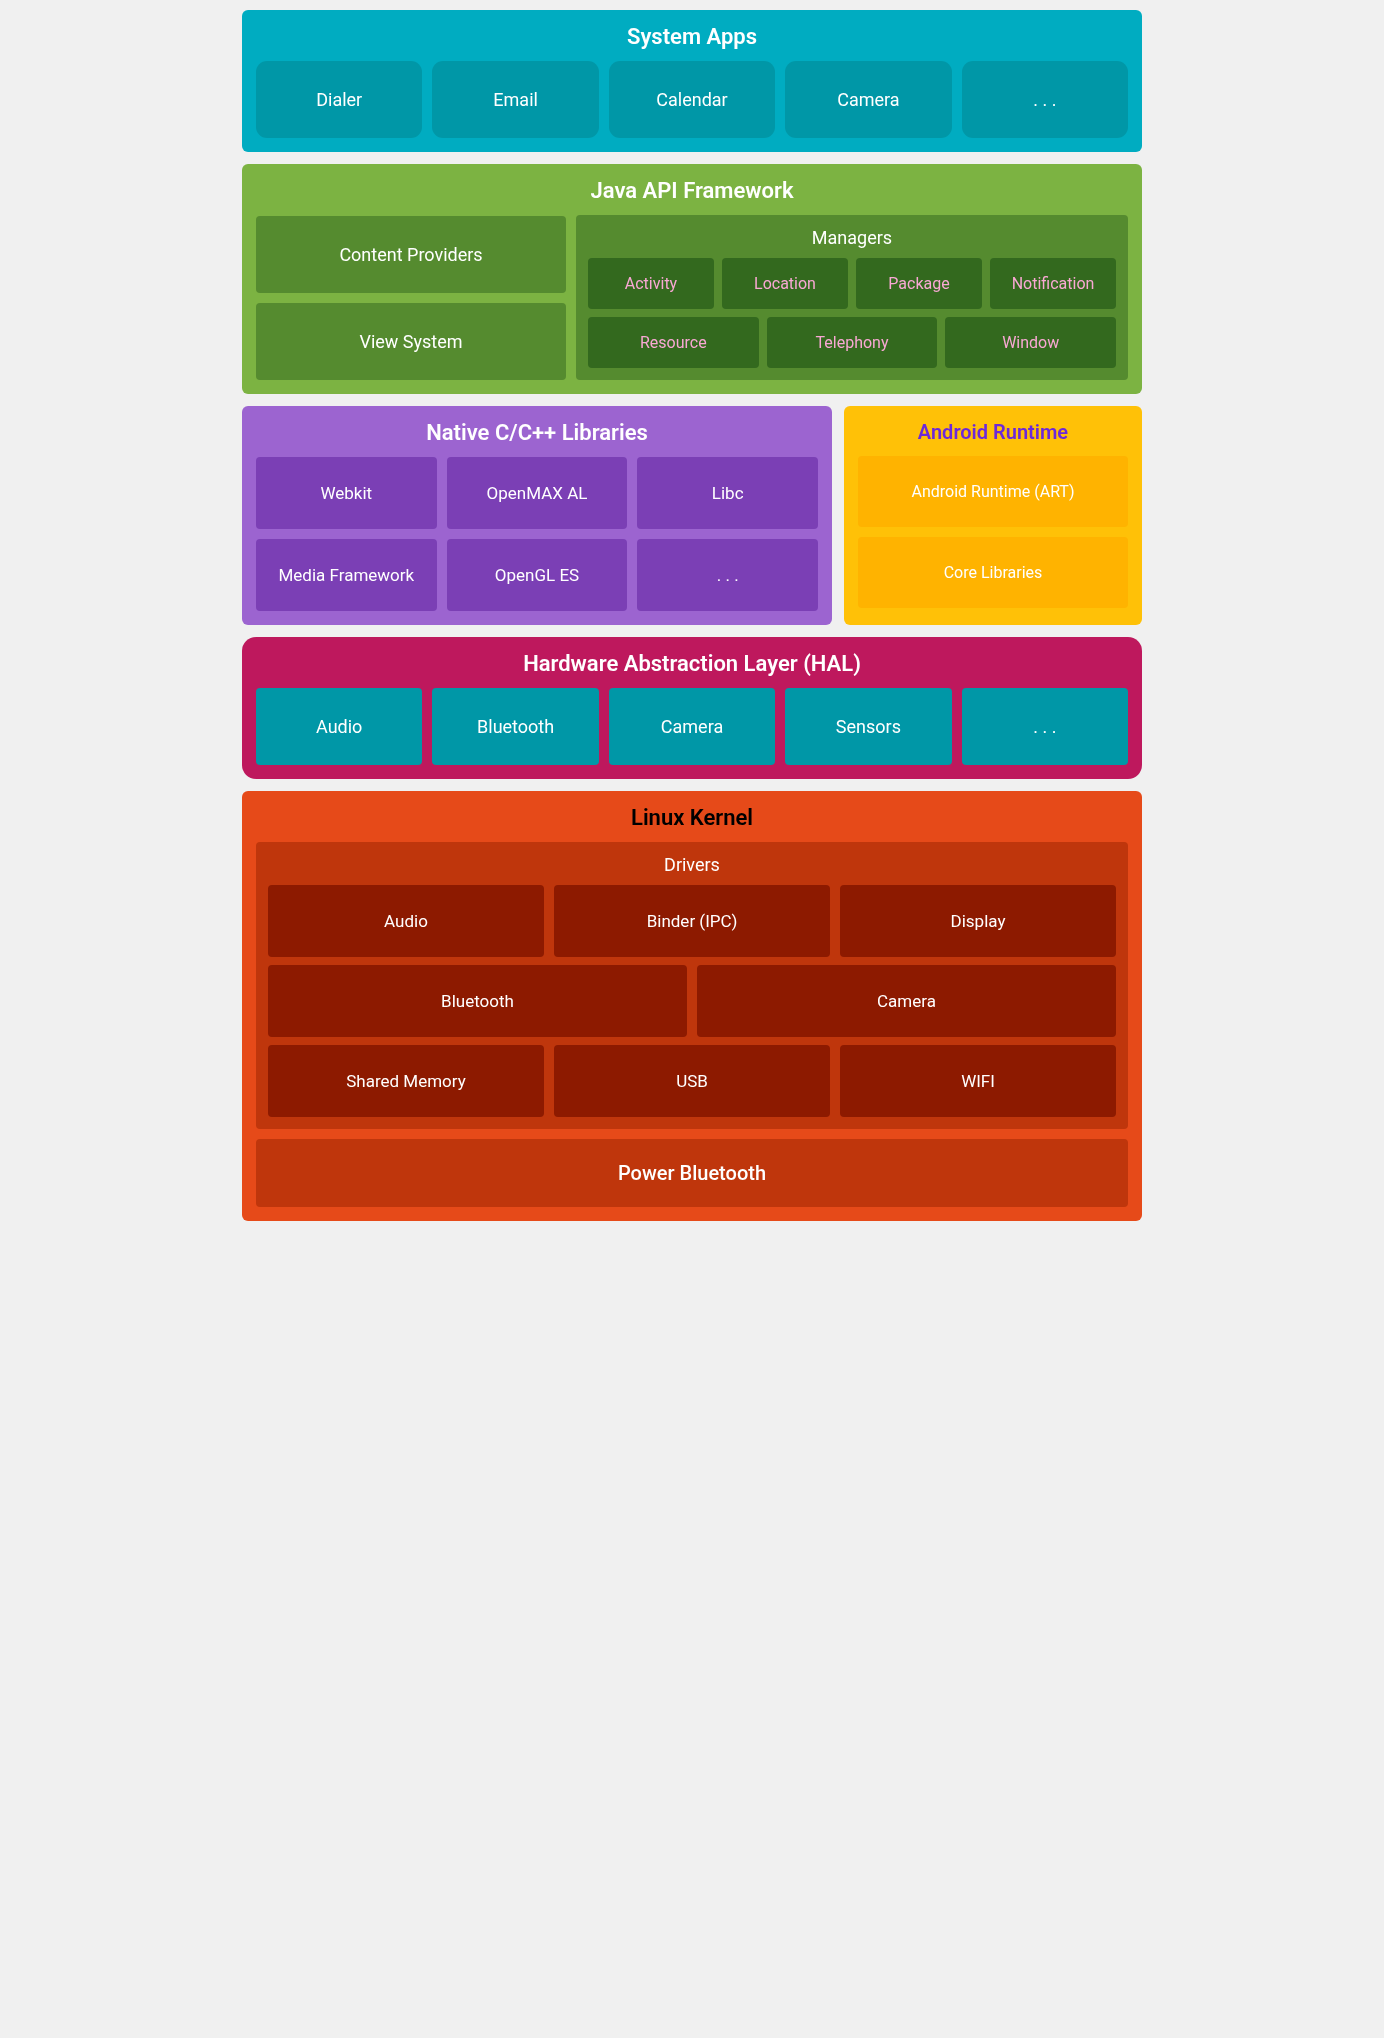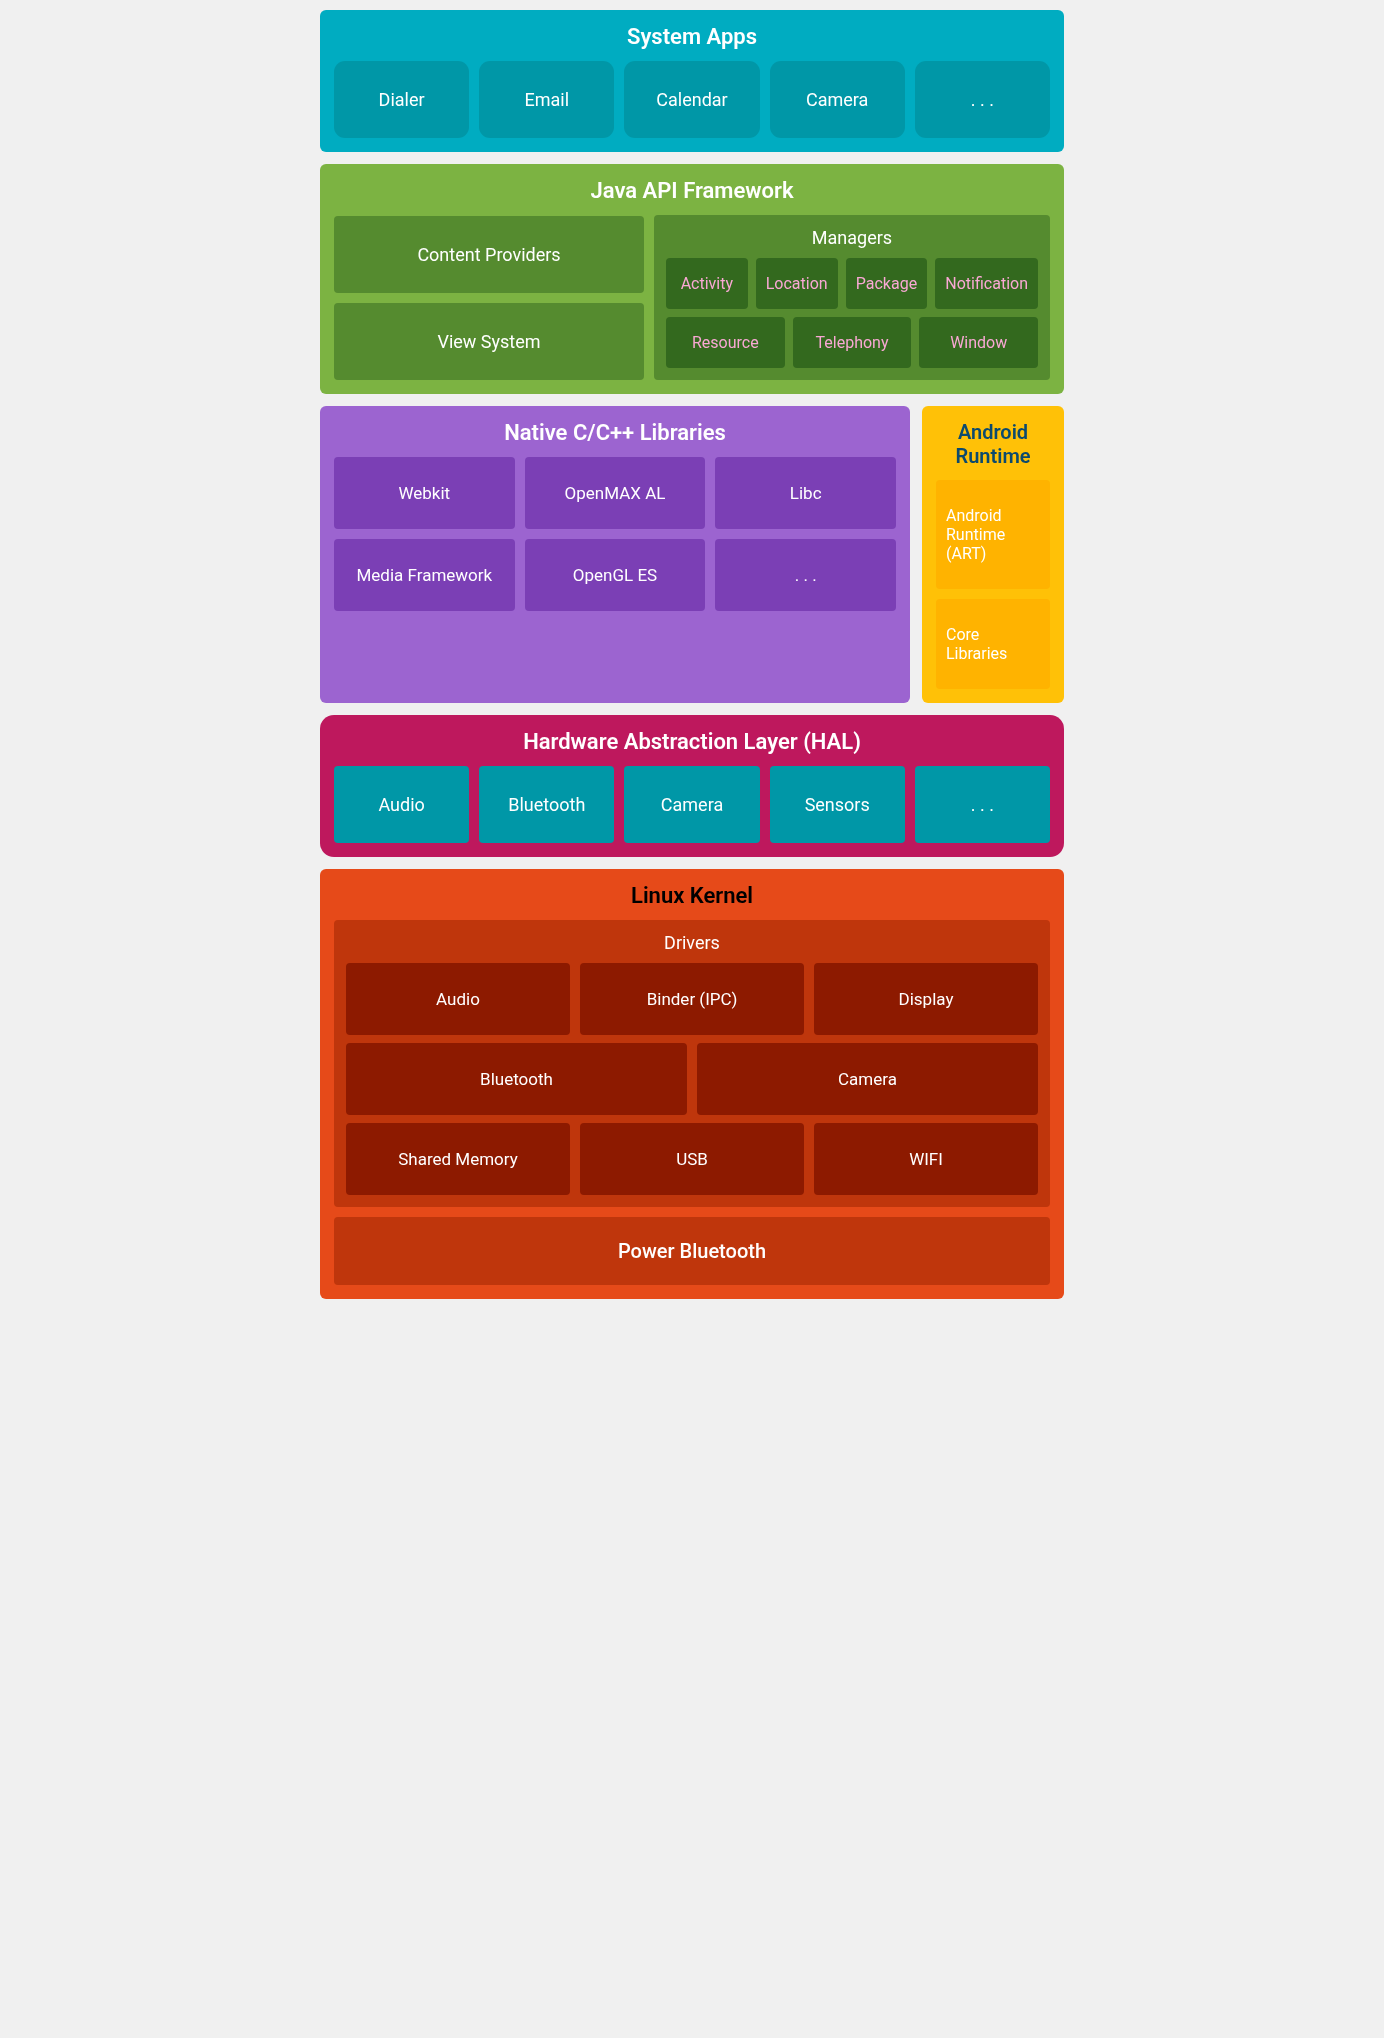--- a/index.html
+++ b/index.html
@@ -6,21 +6,21 @@
     body {
       font-family: 'Roboto', Arial, sans-serif;
       background: #f0f0f0;
       display: flex;
       justify-content: center;
       align-items: flex-start;
       min-height: 100vh;
       padding: 10px;
     }
     .diagram {
-      width: 744px;
+      width: 900px;
       display: flex;
       flex-direction: column;
       gap: 12px;
     }
     .layer {
       border-radius: 6px;
       padding: 14px;
     }
     .layer-title {
       text-align: center;
@@ -140,21 +140,21 @@
       flex: 1;
       padding: 26px 10px;
     }
     .android-runtime {
       background: #FFC107;
       border-radius: 6px;
       padding: 14px;
       flex: 1;
     }
     .android-runtime .layer-title {
-      color: #0c4a6e;
+      color: #6d28d9;
       font-size: 20px;
     }
     .android-runtime .items-col {
       display: flex;
       flex-direction: column;
       gap: 10px;
     }
     .android-runtime .item {
       background: #FFB300;
       border-radius: 4px;

